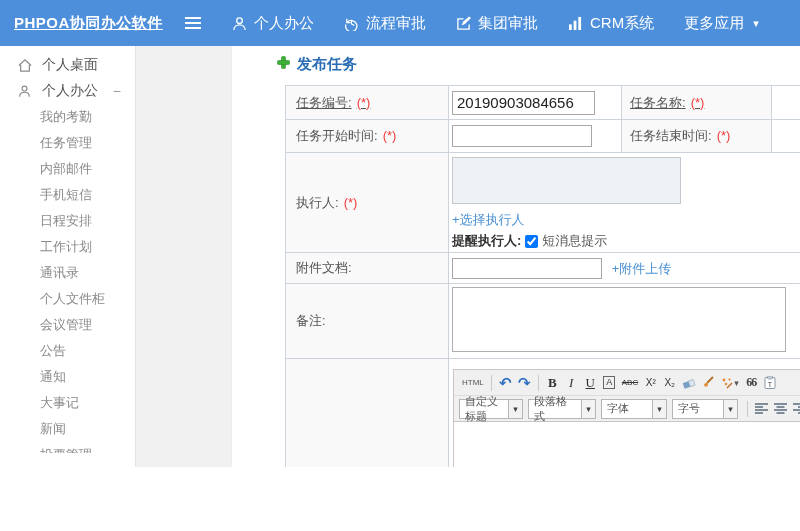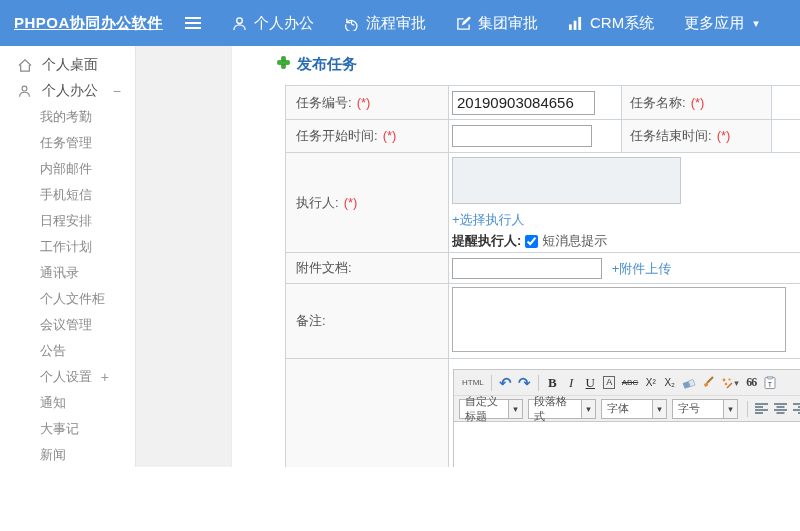--- a/index.html
+++ b/index.html
@@ -44,21 +44,21 @@
   .txt-input { border:1px solid #a6a6a6; background:#fff; font-size:15px; color:#222;
     padding:1px 4px; font-family:inherit; }
   .in-no    { width:143px; height:24px; }
   .in-time  { width:140px; height:22px; }
   .in-att   { width:150px; height:21px; font-size:13px; }
   .exec-box { width:229px; height:47px; background:#edf1f4; border:1px solid #c2c8ce; margin:2px 0 4px; resize:none; }
   .link { color:#4a90d2; font-size:13px; text-decoration:none; cursor:pointer; }
   .remind { display:flex; align-items:center; gap:4px; margin-top:3px; font-size:13px; color:#333; font-weight:bold; }
   .remind label { font-weight:normal; color:#555; }
   .remark-box { width:334px; height:65px; border:1px solid #aeaeae; background:#fff; margin:1px 0; resize:none; }
-  tr.r1 td { height:34px; } tr.r2 td { height:33px; } tr.r3 td { height:94px; }
+  tr.r1 td { height:34px;text-decoration:underline; } tr.r2 td { height:33px; } tr.r3 td { height:94px; }
   tr.r4 td { height:31px; } tr.r5 td { height:75px; } tr.r6 td { height:300px; }
 
   
   .editor { margin:8px 2px 0 1px; border:1px solid #c6c6c6; background:#fff; }
   .tb { background:#f0f0f0; height:26px; display:flex; align-items:center; padding:0 5px; }
   .tb1 { border-bottom:1px solid #dcdcdc; }
   .tb2 { border-bottom:1px solid #c6c6c6; }
   .tbtn { height:20px; min-width:19px; padding:0 2px; display:inline-flex; align-items:center; justify-content:center;
     margin:0 0; color:#333; font-size:12px; cursor:pointer; border:1px solid transparent; border-radius:2px; }
   .t-html { font-size:8px; color:#555; letter-spacing:0; }
@@ -166,24 +166,20 @@
     <div class="side-item">我的考勤</div>
     <div class="side-item">任务管理</div>
     <div class="side-item">内部邮件</div>
     <div class="side-item">手机短信</div>
     <div class="side-item">日程安排</div>
     <div class="side-item">工作计划</div>
     <div class="side-item">通讯录</div>
     <div class="side-item">个人文件柜</div>
     <div class="side-item">会议管理</div>
     <div class="side-item">公告</div>
-    <div class="side-sec" style="padding-left:40px;font-size:13px;color:#8a8a8a;">
-      <span>个人设置</span>
-      <span class="tog" style="margin-right:12px;">+</span>
-    </div>
     <div class="side-item">通知</div>
     <div class="side-item">大事记</div>
     <div class="side-item">新闻</div>
     <div class="side-item clipped">投票管理</div>
   </div>
 
   <div class="gutter"></div>
 
   <div class="content">
 

